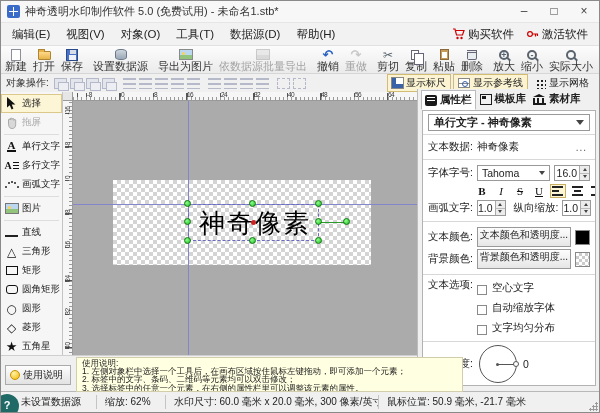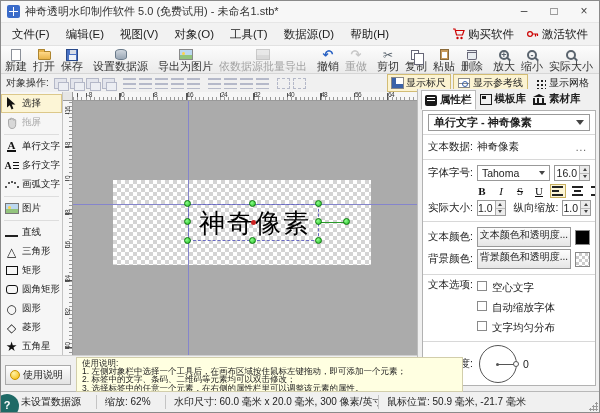--- a/index.html
+++ b/index.html
@@ -149,21 +149,21 @@
   .stb.b{font-weight:bold}.stb.i{font-style:italic}.stb.s{text-decoration:line-through}.stb.u{text-decoration:underline}
   .align{width:16px;height:14px;border:1px solid transparent;display:flex;flex-direction:column;justify-content:center;gap:2px;align-items:flex-start;padding:0 1px}
   .align i{display:block;height:2px;background:#222}
   .align i:nth-child(odd){width:11px}.align i:nth-child(even){width:7px}
   .align.center{align-items:center}.align.right{align-items:flex-end}
   .align.sel{background:#fcf5d6;border-color:#c8b060}
   .btn3d{flex:1;height:20px;border:1px solid #999;background:linear-gradient(#fdfdfd,#e6e6e6);text-align:center;font-size:10px;line-height:14px;white-space:nowrap;overflow:hidden}
   .swatch{width:15px;height:15px;border:1px solid #888}
   .swatch.black{background:#000}
   .swatch.checker{background-image:linear-gradient(45deg,#ccc 25%,transparent 25%,transparent 75%,#ccc 75%),linear-gradient(45deg,#ccc 25%,transparent 25%,transparent 75%,#ccc 75%);background-size:6px 6px;background-position:0 0,3px 3px;background-color:#fff}
-  .cbrow{display:flex;align-items:flex-start;gap:5px;margin:3px 0 3px 0}
+  .cbrow{display:flex;align-items:flex-end;gap:5px;margin:3px 0 3px 0}
   .cb{width:10px;height:10px;border:1px solid #8a8a8a;background:#fff}
   .optcol{display:flex;flex-direction:column}
   .rotgroup{display:flex;align-items:center;gap:6px}
   .dial{width:38px;height:38px;border:1px solid #555;border-radius:50%;position:relative;flex:none}
   .dial .arm{position:absolute;left:50%;top:50%;width:50%;height:1px;background:#555}
   .dial .cdot{position:absolute;left:50%;top:50%;width:3px;height:3px;margin:-1.5px;background:#555;border-radius:50%}
   .dial .knob{position:absolute;right:-3px;top:50%;margin-top:-3.5px;width:6px;height:6px;border:1px solid #555;border-radius:50%;background:#fff}
   .rot-val{font-size:10.5px}
   .rot-note{flex:1;font-size:8.5px;line-height:10px;color:#333}
 
@@ -194,21 +194,20 @@
     <span class="appicon"></span>
     <span class="title-text">神奇透明水印制作软件 5.0 (免费试用) - 未命名1.stb*</span>
     <span class="winbtns">
       <span class="winbtn">–</span>
       <span class="winbtn">□</span>
       <span class="winbtn close">×</span>
     </span>
   </div>
 
   <div class="menubar">
-    <span class="menu-item">文件(F)</span>
     <span class="menu-item">编辑(E)</span>
     <span class="menu-item">视图(V)</span>
     <span class="menu-item">对象(O)</span>
     <span class="menu-item">工具(T)</span>
     <span class="menu-item">数据源(D)</span>
     <span class="menu-item">帮助(H)</span>
     <span class="linkbar">
       <span class="linkbtn">
         <svg width="13" height="12" viewBox="0 0 13 12">
             <path d="M1 1 h2 l1.5 6 h6 L12 2.5 H4" fill="none" stroke="#c00" stroke-width="1.2"></path>
@@ -574,21 +573,21 @@
                 <i></i>
               </span>
             <span class="align right">
                 <i></i>
                 <i></i>
                 <i></i>
               </span>
           </span>
         </div>
         <div class="prow">
-          <span class="plabel">实际大小:</span>
+          <span class="plabel">画弧文字:</span>
           <span class="numspin" style="margin-left:0;width:36px">
             <span class="val">1.0</span>
             <span class="spin">
                 <i class="up"></i>
                 <i class="dn"></i>
               </span>
           </span>
           <span class="plabel" style="margin-left:4px">纵向缩放:</span>
           <span class="numspin" style="margin-left:0;width:36px">
             <span class="val">1.0</span>

